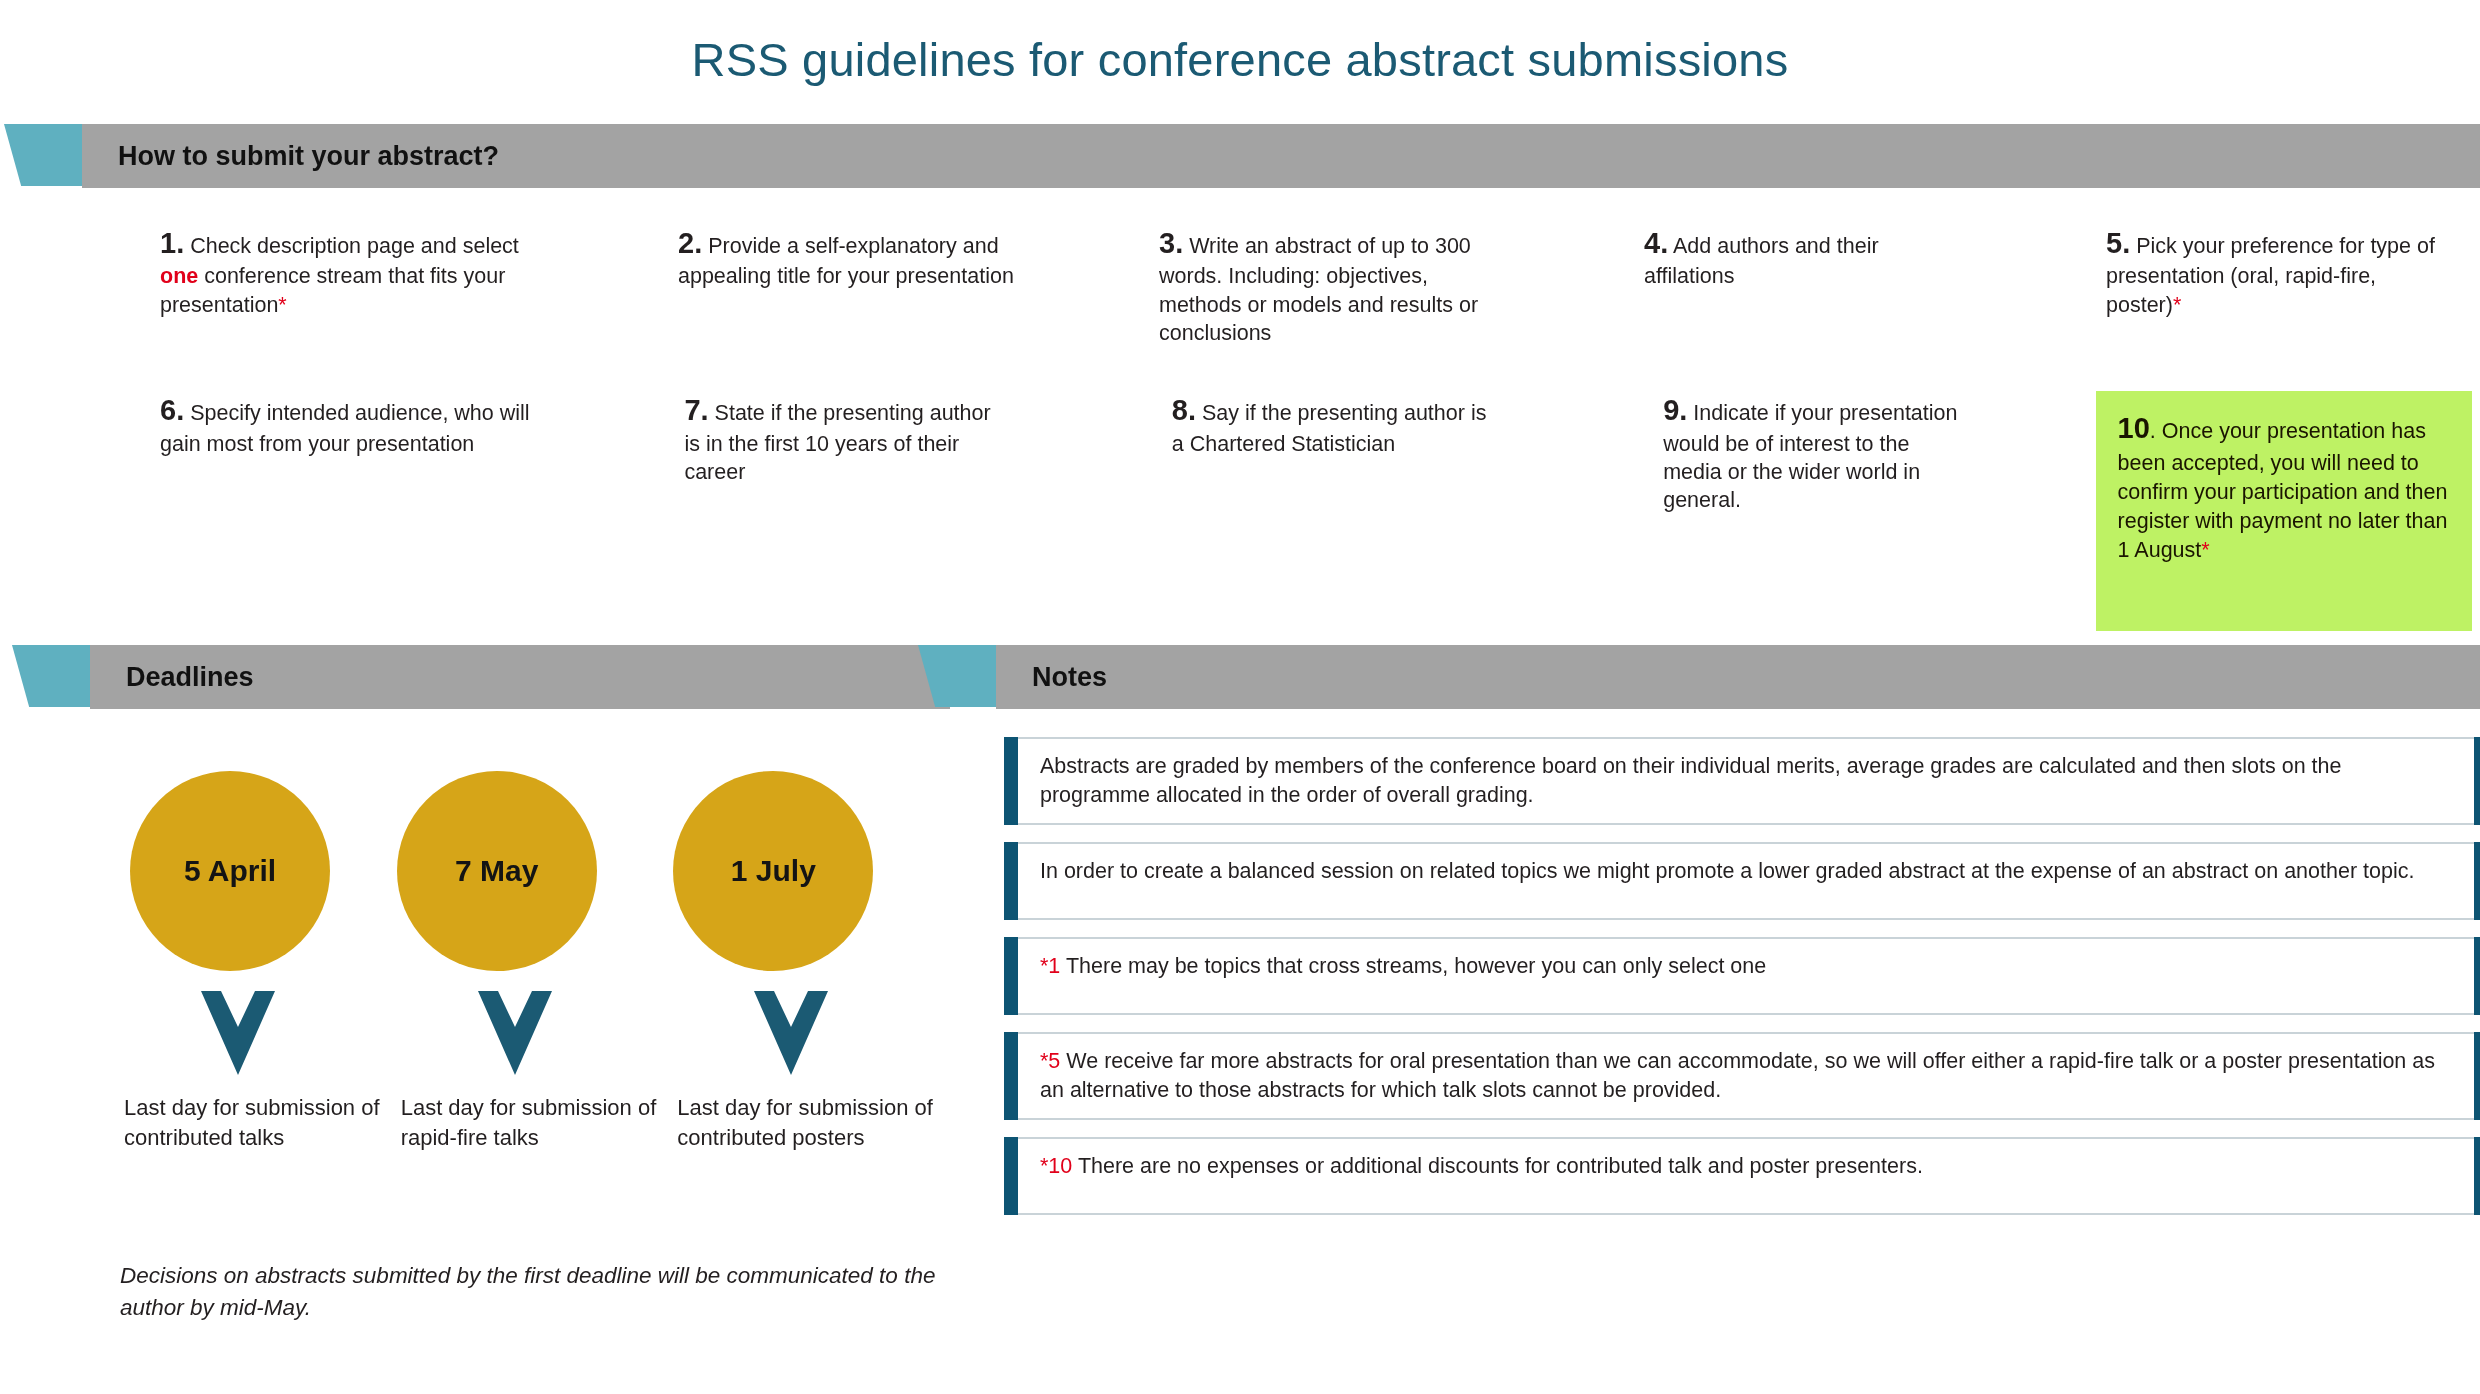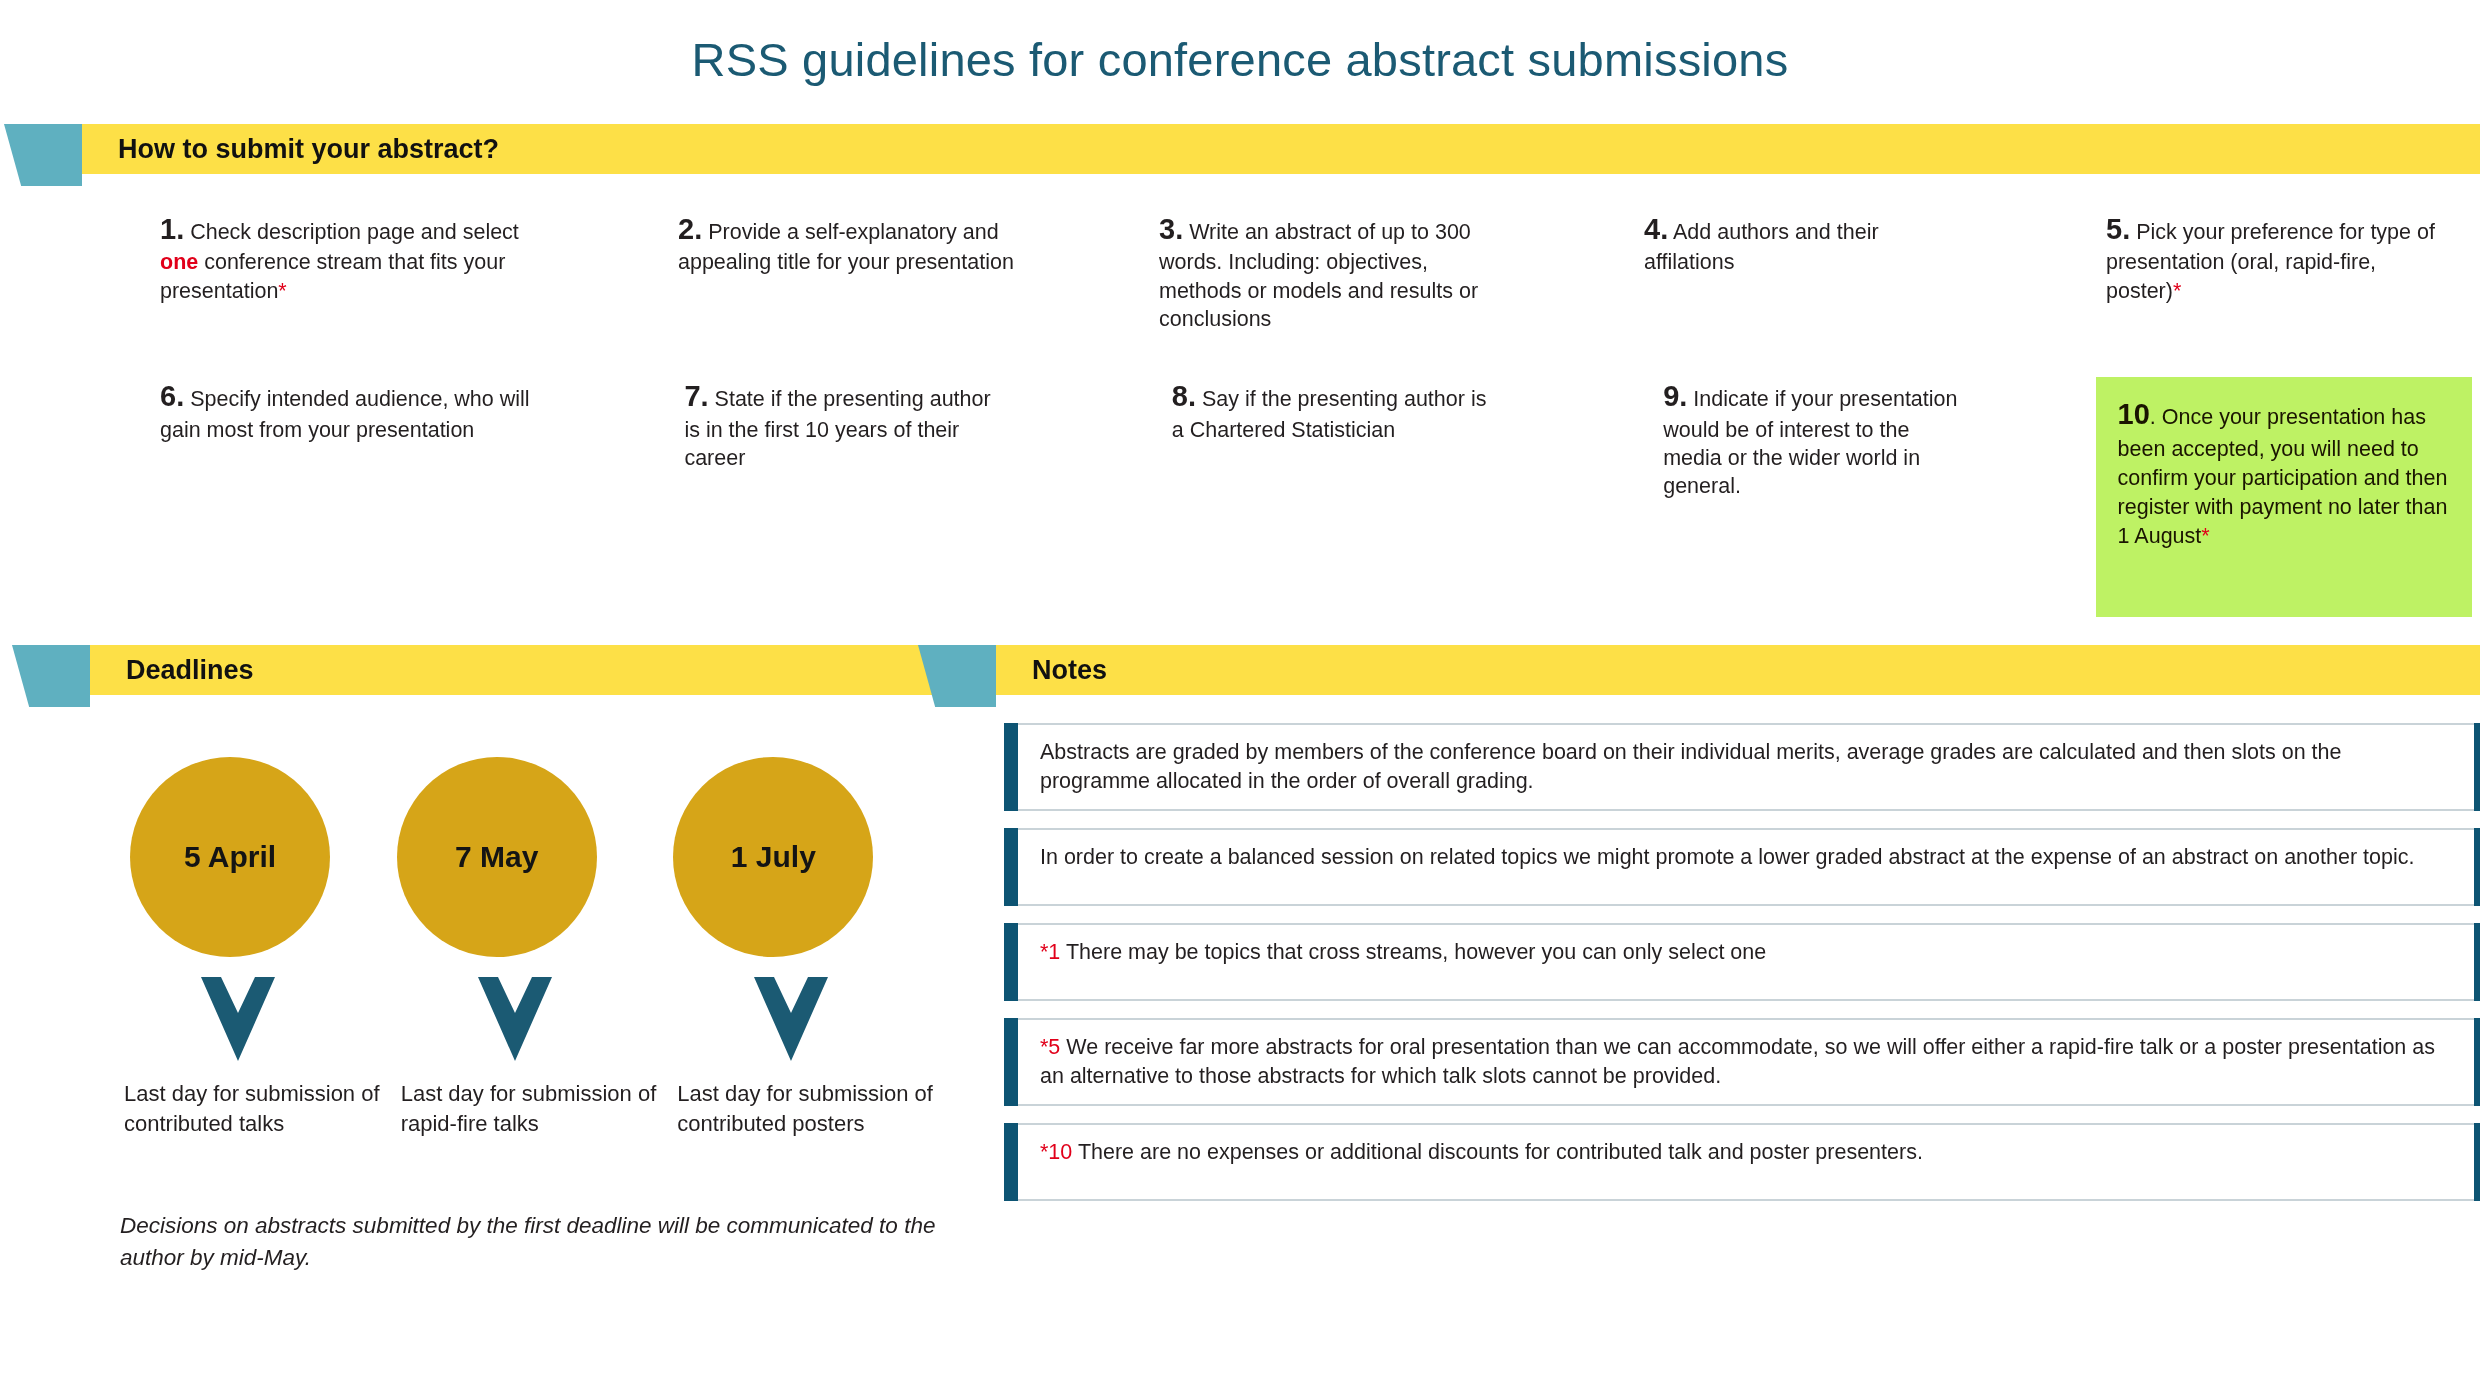--- a/index.html
+++ b/index.html
@@ -21,22 +21,22 @@
     font-size: 47px;
     font-weight: 400;
     letter-spacing: 0.2px;
     padding-top: 32px;
     padding-bottom: 10px;
   }
 
   
   .banner {
     position: relative;
-    height: 50px;
-    background: #fde047;
+    height: 64px;
+    background: #a3a3a3;
     display: flex;
     align-items: center;
   }
   .banner .banner-tab {
     position: absolute;
     left: -78px;
     top: 0;
     width: 78px;
     height: 62px;
     background: #5fb0c0;
@@ -158,21 +158,21 @@
     font-size: 22px;
     line-height: 1.35;
     color: #231f20;
     margin-top: 10px;
     padding-left: 4px;
   }
   .decision-note {
     font-style: italic;
     font-size: 22.5px;
     line-height: 1.4;
-    margin-top: 72px;
+    margin-top: 108px;
     padding-left: 30px;
     color: #231f20;
   }
 
   
   .notes-list { margin-top: 28px; padding-left: 8px; }
   .note {
     position: relative;
     background: #ffffff;
     border-top: 2px solid #c9d3d8;

